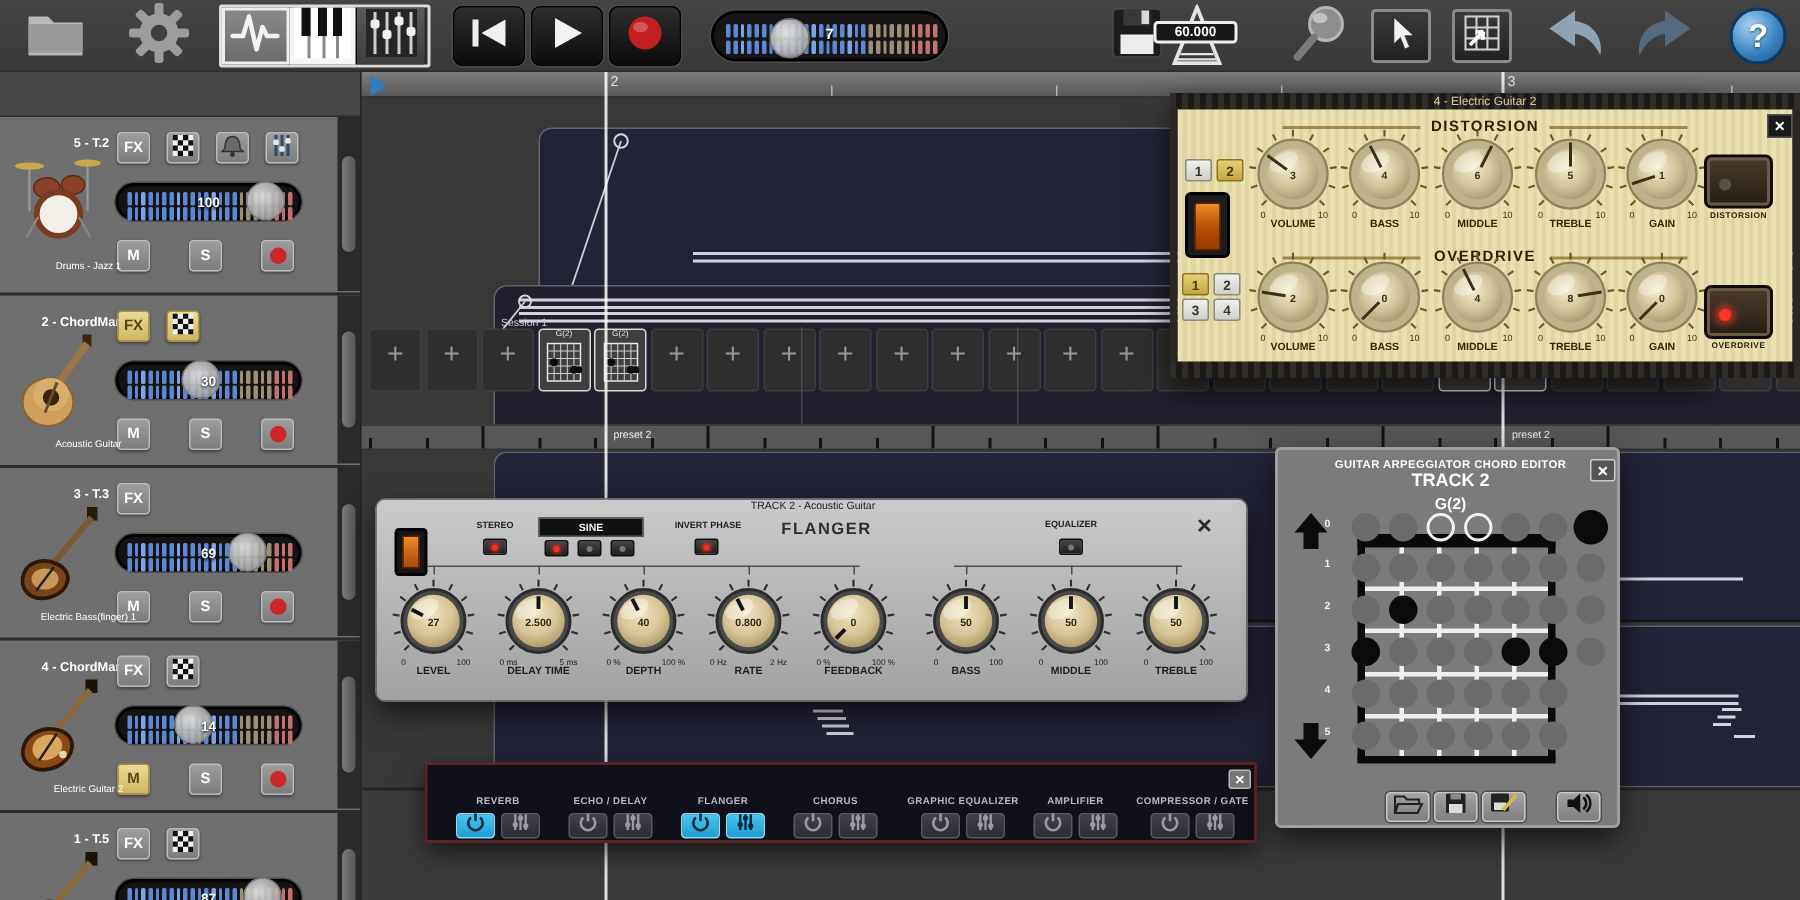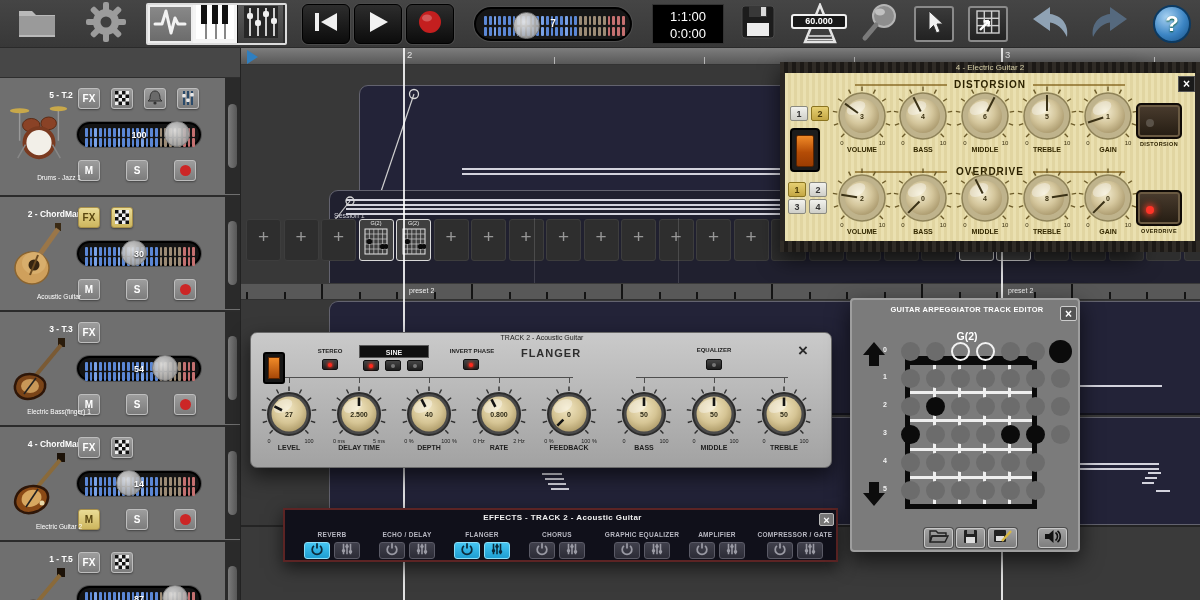--- a/index.html
+++ b/index.html
@@ -253,34 +253,30 @@
           <div class="seg" style="left:118.8px;top:11px;background:#9d8c76"></div>
           <div class="seg" style="left:123.5px;top:11px;background:#c47070"></div>
           <div class="seg" style="left:128.3px;top:11px;background:#c47070"></div>
           <div class="seg" style="left:133.0px;top:11px;background:#c47070"></div>
           <div class="seg" style="left:137.8px;top:11px;background:#c47070"></div>
         </div>
       <div class="slider-thumb" style="left:37px"></div>
       <div class="slider-val">7</div>
     </div>
 
-    <div class="time-display">
-      <div>1:1:00</div>
-      <div>0:0:00</div>
-    </div>
 
     <div class="tb-btn" style="left:736px;width:44px">
       <span><svg width="38" height="38" viewBox="0 0 38 38">
             <rect x="3" y="3" width="32" height="32" rx="3" fill="#1c1c1c" stroke="#4a4a4a"></rect>
             <rect x="10" y="3" width="18" height="11" fill="#383838"></rect>
             <rect x="22" y="4" width="5" height="9" fill="#d8d8d8"></rect>
             <rect x="8" y="20" width="22" height="13" fill="#ececec"></rect>
           </svg></span>
     </div>
-    <div class="tb-btn" style="left:794px;width:52px">
+    <div class="tb-btn" style="left:772px;width:52px">
       <span style="position:relative;display:block;width:46px;height:42px;">
         <svg width="46" height="42" viewBox="0 0 46 42">
             <path d="M23 2 L38 39 L8 39 Z" fill="none" stroke="#e4e4e4" stroke-width="2.5"></path>
             <line x1="12" y1="33" x2="34" y2="33" stroke="#e4e4e4" stroke-width="1.5"></line>
             <line x1="10" y1="36.5" x2="36" y2="36.5" stroke="#e4e4e4" stroke-width="1.5"></line>
           </svg>
         <span class="metro-badge">60.000</span>
       </span>
     </div>
     <div class="tb-btn" style="left:856px;width:48px">
@@ -574,21 +570,21 @@
             <div class="seg" style="left:76.0px;top:14px;background:#5b87d5"></div>
             <div class="seg" style="left:80.7px;top:14px;background:#9d8c76"></div>
             <div class="seg" style="left:85.4px;top:14px;background:#9d8c76"></div>
             <div class="seg" style="left:90.1px;top:14px;background:#9d8c76"></div>
             <div class="seg" style="left:94.7px;top:14px;background:#9d8c76"></div>
             <div class="seg" style="left:99.4px;top:14px;background:#9d8c76"></div>
             <div class="seg" style="left:104.1px;top:14px;background:#c47070"></div>
             <div class="seg" style="left:108.7px;top:14px;background:#c47070"></div>
             <div class="seg" style="left:113.4px;top:14px;background:#c47070"></div>
             <div class="pill-thumb" style="left:73px"></div>
-            <div class="pill-val">54</div>
+            <div class="pill-val">69</div>
           </div>
           <div class="trk-btn" style="left:78px;top:82px">M</div>
           <div class="trk-btn" style="left:126px;top:82px">S</div>
           <div class="trk-btn" style="left:174px;top:82px">
             <span style="width:11px;height:11px;border-radius:50%;background:#cc2626;display:block"></span>
           </div>
           <div class="abs" style="left:8px;top:24px"><svg width="60" height="68" viewBox="0 0 60 68">
               <rect x="50" y="2" width="7" height="9" fill="#2a1c0c"></rect>
               <line x1="53" y1="9" x2="24" y2="44" stroke="#7a5a34" stroke-width="4"></line>
               <path d="M30 40 C42 46 38 58 26 62 C12 66 4 56 8 46 C11 38 22 36 30 40 Z" fill="#7a4418" stroke="#2e1608" stroke-width="2.5"></path>
@@ -1407,21 +1403,20 @@
         <div class="btick" style="left:248px;top:44px"></div>
         <div class="btick" style="left:318px;top:44px"></div>
         <div class="btick" style="left:393px;top:44px"></div>
         <div class="btick" style="left:463px;top:44px"></div>
         <div class="btick" style="left:533px;top:44px"></div>
       </div>
     <div class="closeX" style="position:absolute;left:543px;top:10px;width:18px;height:16px;color:#2a2a2a;font-size:17px">×</div>
   </div>
 
   <div class="fx-win">
-    <div class="fx-title">EFFECTS - TRACK 2 - Acoustic Guitar</div>
     <div id="fxModules">
         <div class="fx-mod-label" style="left:-8px;width:110px">REVERB</div>
         <div class="fx-btn on" style="left:19px">
           <span><svg width="14" height="14" viewBox="0 0 16 16">
               <path d="M4.5 4.5 A5.5 5.5 0 1 0 11.5 4.5" fill="none" stroke="#0c2a3a" stroke-width="2"></path>
               <line x1="8" y1="1.5" x2="8" y2="7.5" stroke="#0c2a3a" stroke-width="2"></line>
             </svg></span>
         </div>
         <div class="fx-btn" style="left:49px">
           <span><svg width="14" height="14" viewBox="0 0 16 16">
@@ -1561,21 +1556,22 @@
                 <circle cx="8" cy="5" r="2"></circle>
                 <circle cx="12" cy="11" r="2"></circle>
               </g>
             </svg></span>
         </div>
       </div>
     <div class="closeX" style="position:absolute;left:534px;top:3px;width:15px;height:13px;background:#777;border:1px solid #bbb;border-radius:2px;color:#fff;font-size:11px">×</div>
   </div>
 
   <div class="chord-win">
-    <div class="ce-title">GUITAR ARPEGGIATOR TRACK EDITOR</div>
+    <div class="ce-title">GUITAR ARPEGGIATOR CHORD EDITOR</div>
+    <div class="ce-track">TRACK 2</div>
     <div class="ce-chord">G(2)</div>
     <div class="closeX" style="position:absolute;left:208px;top:6px;width:17px;height:15px;background:#555;border:1px solid #ccc;border-radius:2px;color:#fff;font-size:12px">×</div>
 
     <svg class="abs" style="left:10px;top:42px" width="24" height="24" viewBox="0 0 24 24">
         <polygon points="12,0 23,13 17,13 17,24 7,24 7,13 1,13" fill="#0c0c0c"></polygon>
       </svg>
     <svg class="abs" style="left:10px;top:182px" width="24" height="24" viewBox="0 0 24 24">
         <polygon points="12,24 23,11 17,11 17,0 7,0 7,11 1,11" fill="#0c0c0c"></polygon>
       </svg>
 

